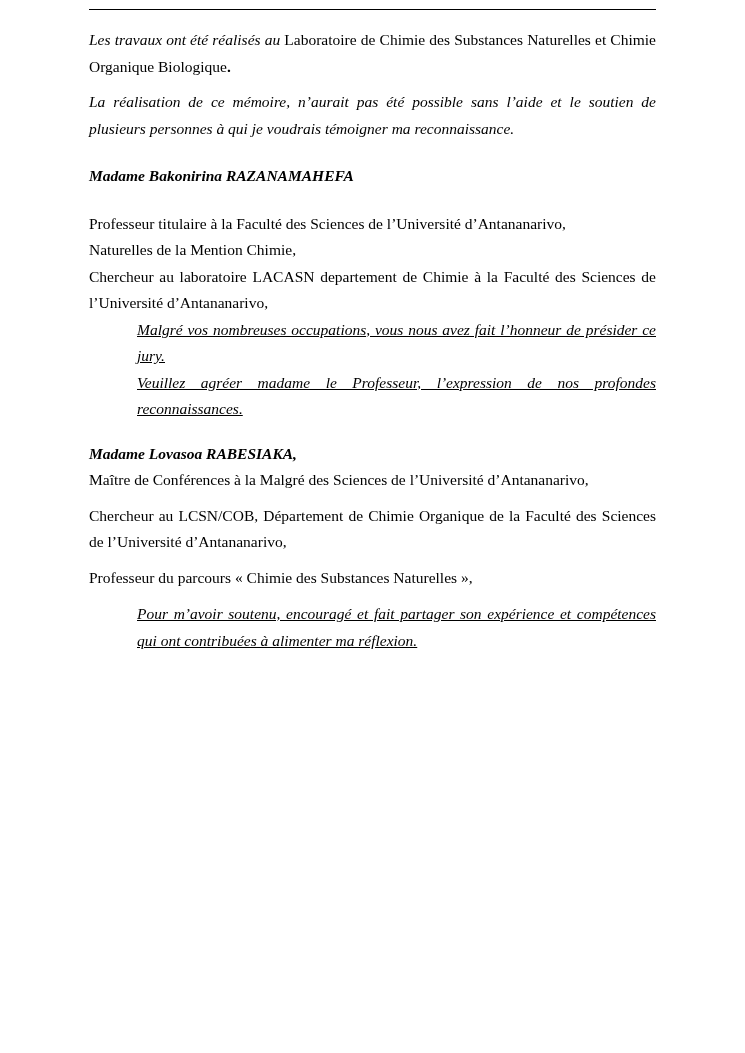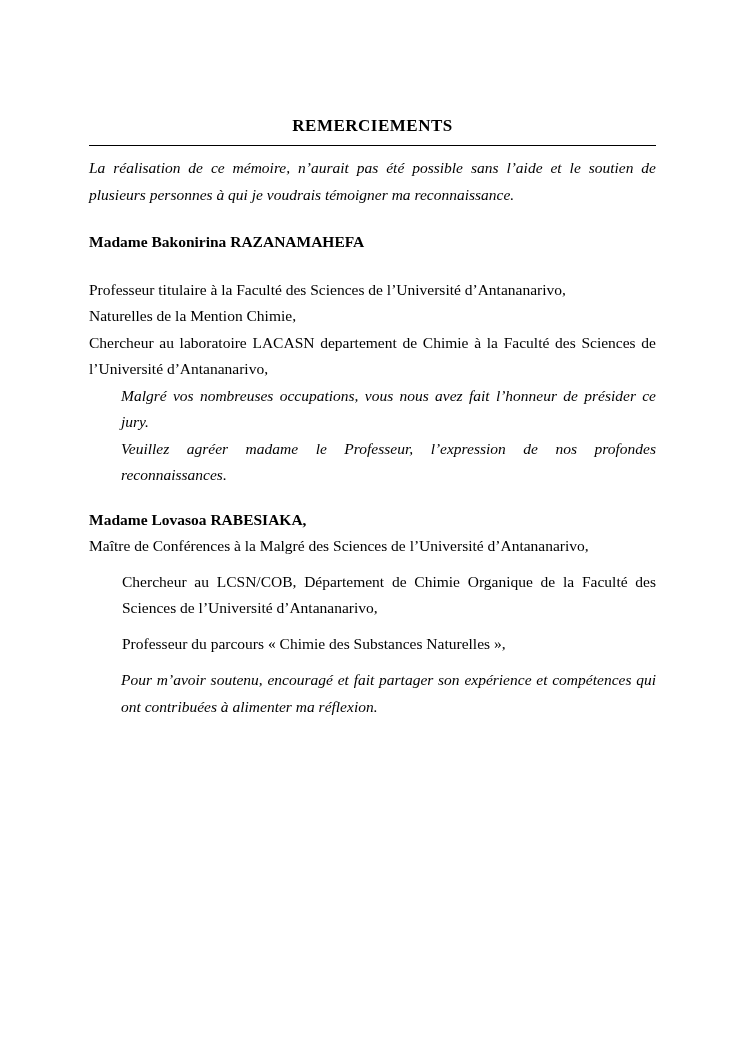--- a/index.html
+++ b/index.html
@@ -30,38 +30,38 @@
     border-top: 1.6px solid #000000;
     margin-top: 9px;
   }
   p {
     font-size: 15.5px;
     line-height: 26.5px;
     text-align: justify;
   }
   .italic { font-style: italic; }
   .bold   { font-weight: bold; }
-  .bold-italic { font-weight: bold; }
-  .indent { margin-left: 32px; }
+  .bold-italic { font-weight: bold; font-style: italic; }
+  .indent { margin-left: 48px; text-decoration: underline; }
   .mt-18 { margin-top: 17px; }
   .mt-14 { margin-top: 9px; }
   .mt-22 { margin-top: 21px; }
   .mt-12 { margin-top: 21px; }
-  .mt-9  { margin-top: 9px; margin-left: 33px; }
+  .mt-9  { margin-top: 9px; }
   .mt-10 { margin-top: 10px; }
   .mt-40 { margin-top: 18px; }
 </style>
 </head>
 <body>
 
 <div class="page">
 
-  <h1 class="title">REMERCIEMENTS</h1>
   <hr class="title-rule">
 
+  <p class="mt-18"><span class="italic">Les travaux ont  été réalisés au </span><span>Laboratoire de Chimie des Substances Naturelles et Chimie Organique Biologique</span><span class="bold">.</span></p>
 
   <p class="italic mt-14">La réalisation de ce mémoire, n’aurait pas été possible sans l’aide et le soutien de plusieurs personnes à qui je voudrais témoigner ma reconnaissance.</p>
 
   <p class="bold-italic mt-22">Madame Bakonirina  RAZANAMAHEFA</p>
 
   <p class="mt-12">Professeur titulaire à la Faculté des Sciences de l’Université d’Antananarivo,</p>
   <p>Naturelles de la Mention Chimie,</p>
   <p>Chercheur au laboratoire LACASN departement de Chimie à la Faculté des Sciences de l’Université d’Antananarivo,</p>
 
   <p class="italic indent">Malgré vos nombreuses occupations, vous nous avez fait l’honneur de présider ce jury.</p>

